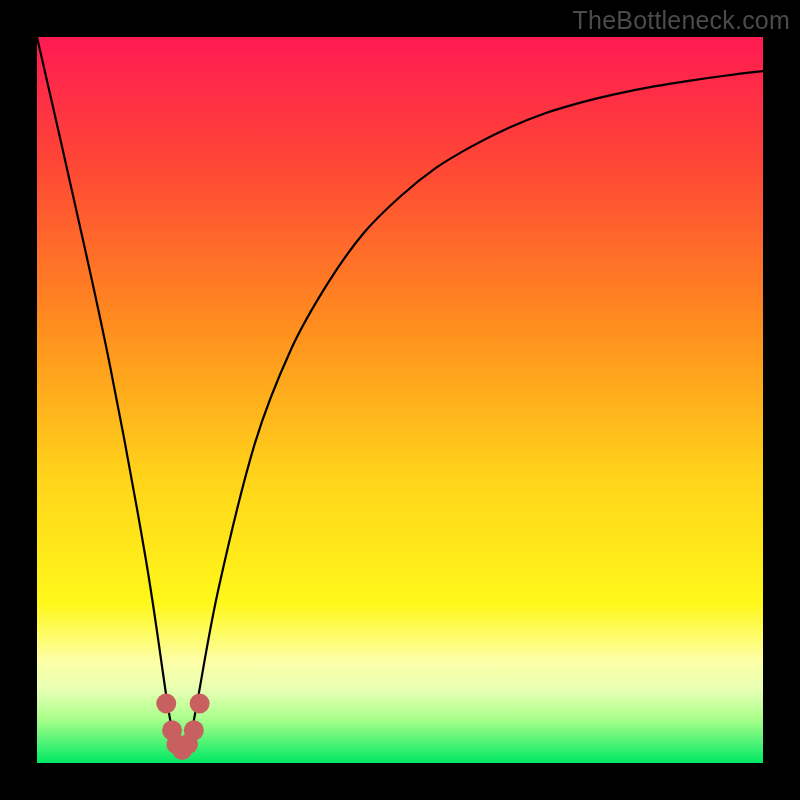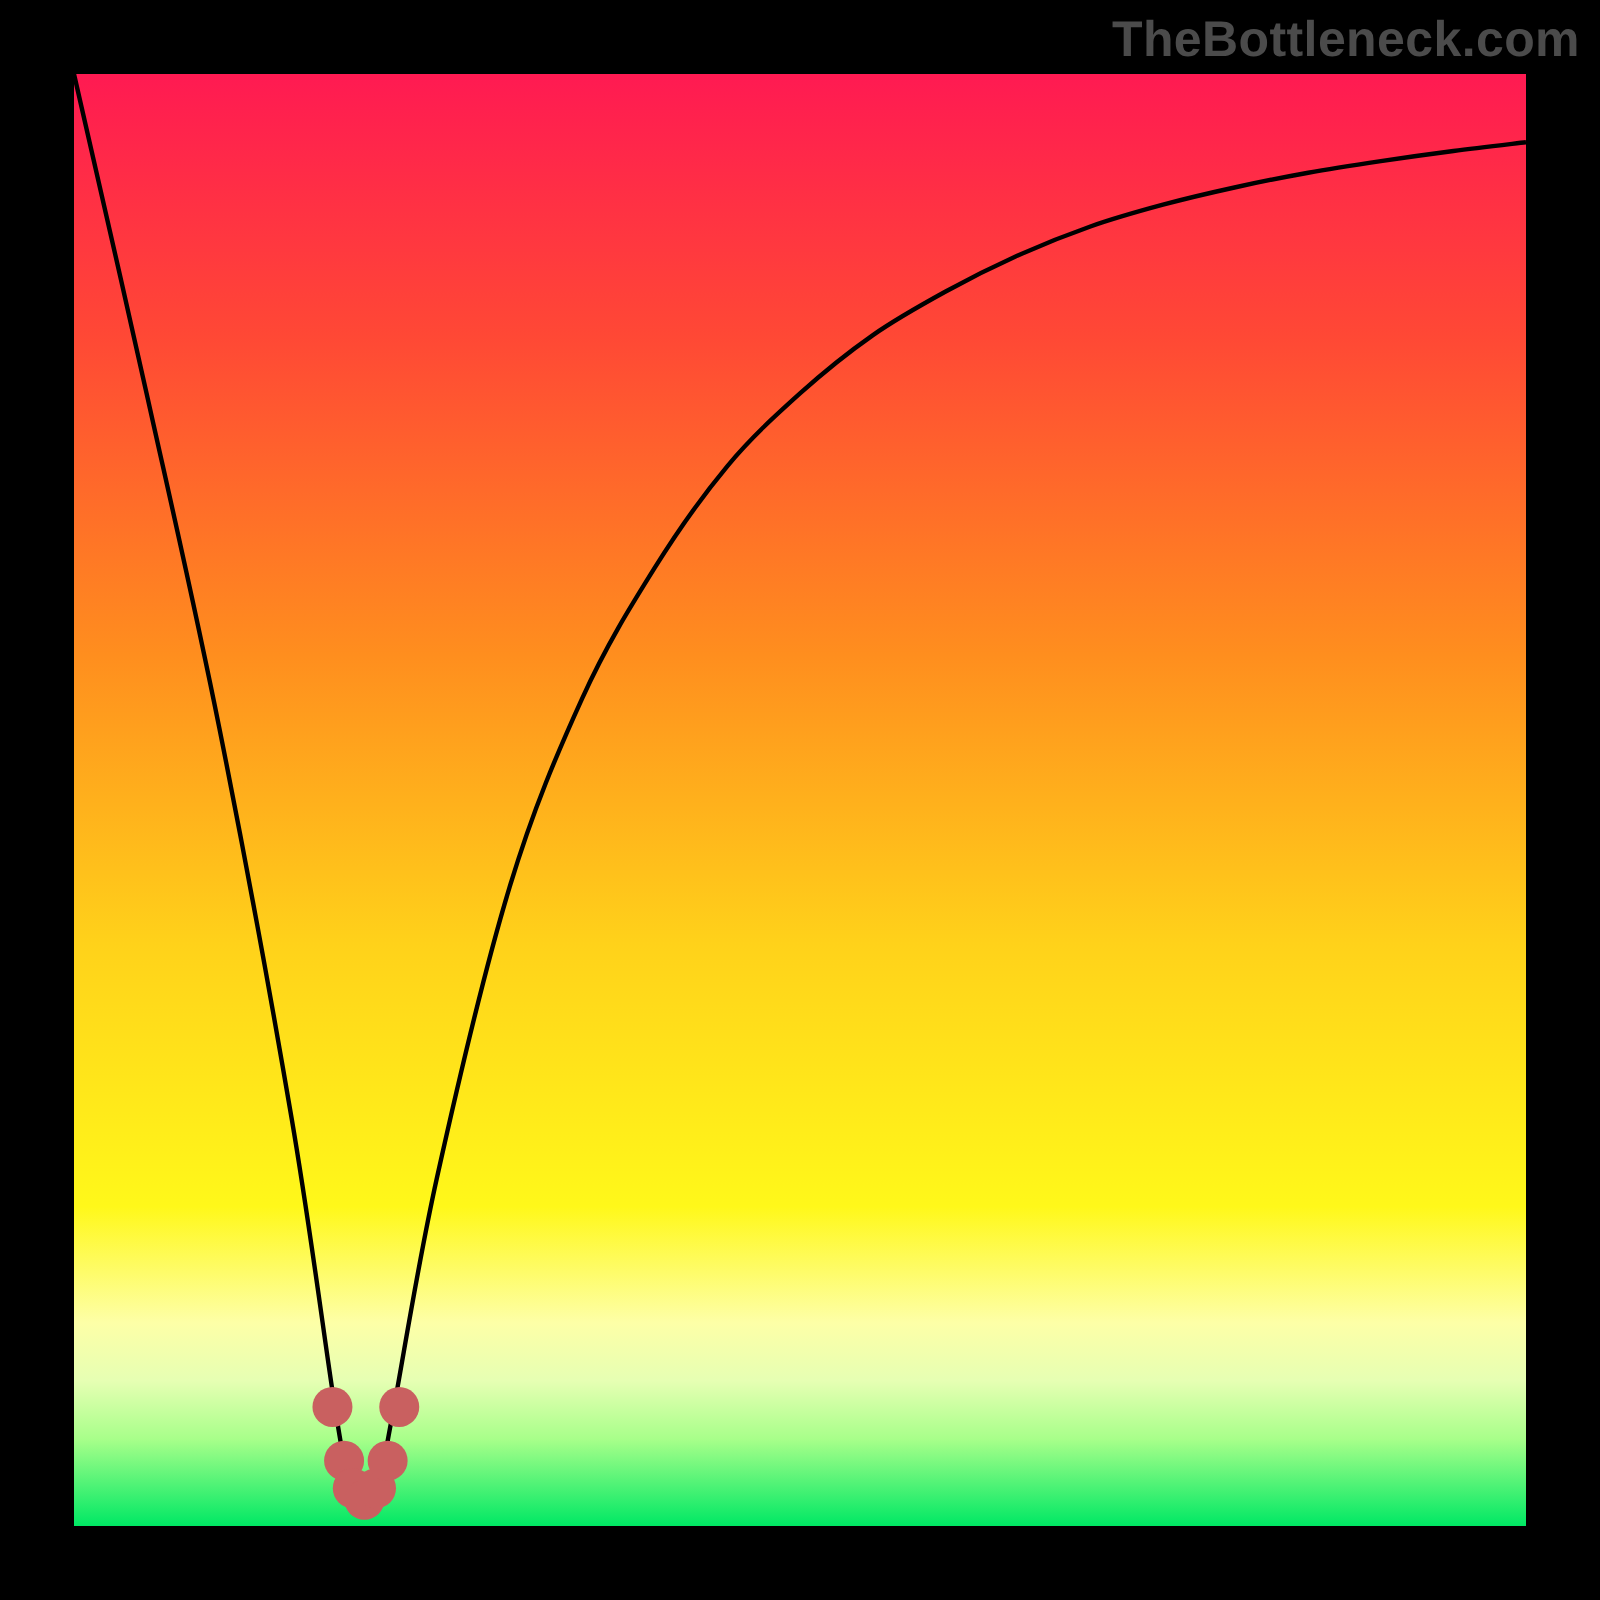--- a/index.html
+++ b/index.html
@@ -25,21 +25,21 @@
     height: 726px;
     overflow: hidden;
   }
   .watermark {
     position: absolute;
     top: 6px;
     right: 10px;
     color: #4b4b4b;
     font-size: 25px;
     letter-spacing: 0.2px;
-    font-weight: 700;
+    font-weight: 400;
     user-select: none;
   }
 </style>
 </head>
 <body>
 
 <div class="frame">
 
   <div class="watermark">TheBottleneck.com</div>
 

